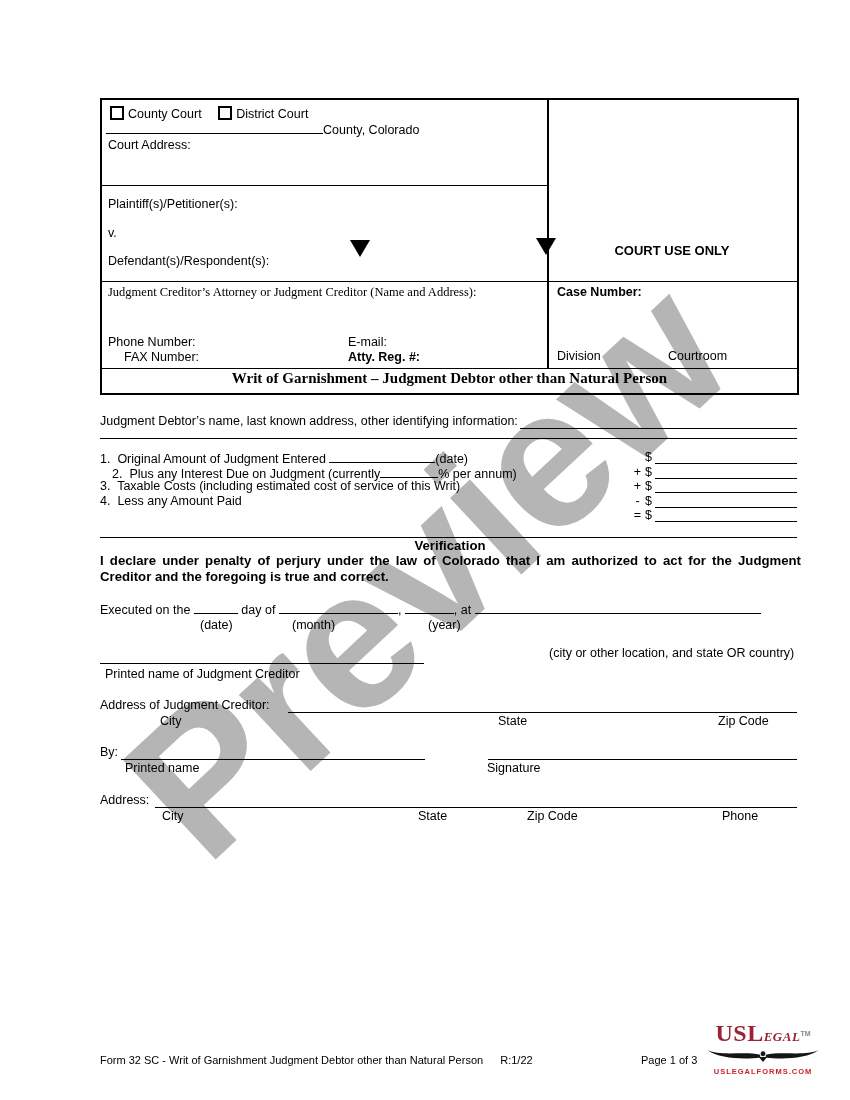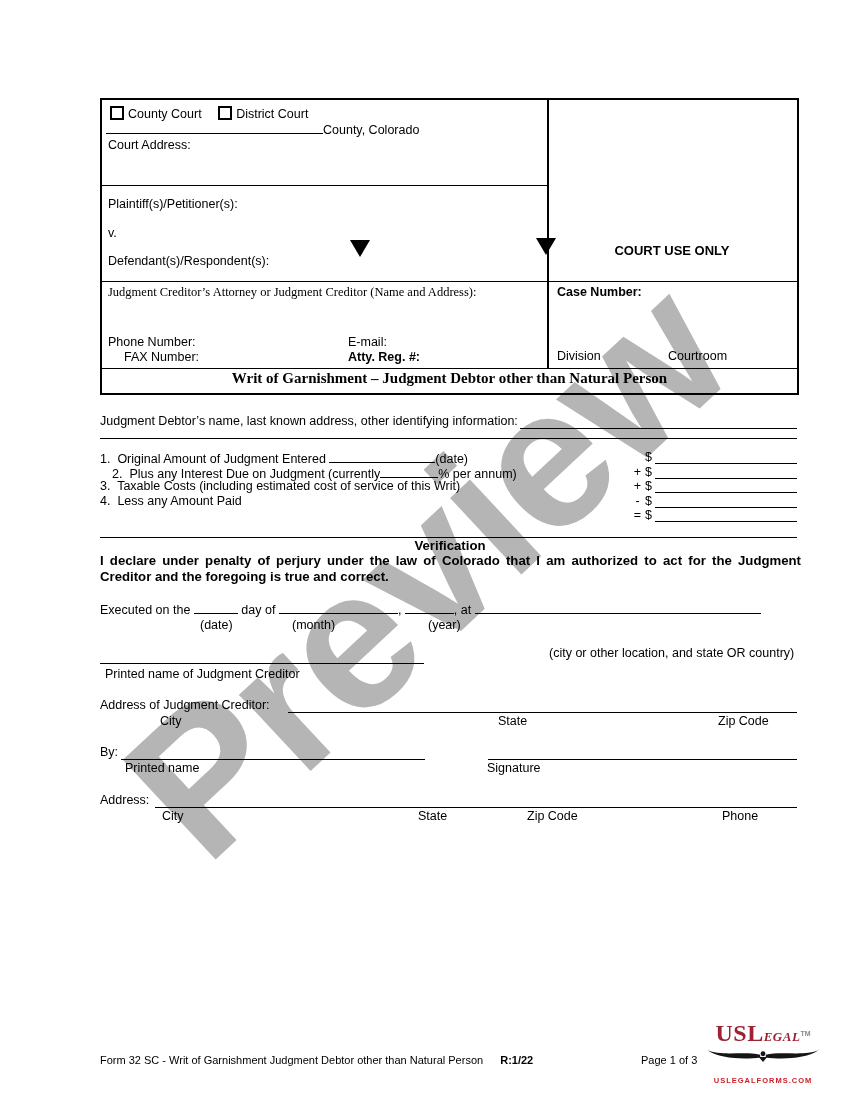--- a/index.html
+++ b/index.html
@@ -30,21 +30,21 @@
   .amt .op{width:15px;text-align:center;}
   .amt .cur{margin-right:3px;}
   .amt .fill{flex:1;border-bottom:1.4px solid #000;height:12px;}
   .decl{position:absolute;left:100px;top:553px;width:701px;font-weight:bold;font-size:13.2px;line-height:16px;}
   .decl .l1{text-align:justify;text-align-last:justify;}
   .logo{position:absolute;left:702px;top:1020px;width:122px;text-align:center;}
   .logo .wordmark{font-family:"Liberation Serif",serif;font-weight:bold;color:#9b2333;line-height:26px;}
   .logo .big{font-size:24px;letter-spacing:0.5px;}
   .logo .small{font-size:13px;letter-spacing:0.5px;font-style:italic;}
   .logo .tm{font-size:7px;color:#888;vertical-align:super;font-family:"Liberation Sans",sans-serif;}
-  .logo .domain{font-size:7.5px;font-weight:bold;color:#cc2128;letter-spacing:1px;margin-top:10px;}
+  .logo .domain{font-size:7.5px;font-weight:bold;color:#cc2128;letter-spacing:1px;margin-top:1px;}
   .fineprint{font-size:11px;}
 </style>
 </head>
 <body>
 
 <div class="page">
 
   <div class="watermark">Preview</div>
 
   <div class="content">
@@ -180,21 +180,21 @@
 
     <div class="abs" style="left:100px;top:793px;">Address:</div>
     <div class="hline" style="left:155px;top:807px;width:642px;"></div>
     <div class="abs" style="left:162px;top:809px;">City</div>
     <div class="abs" style="left:418px;top:809px;">State</div>
     <div class="abs" style="left:527px;top:809px;">Zip Code</div>
     <div class="abs" style="left:722px;top:809px;">Phone</div>
 
     <div class="abs fineprint" style="left:100px;top:1054px;">
       <span>Form 32 SC - Writ of Garnishment Judgment Debtor other than Natural Person</span>
-      <span style="margin-left:14px;font-weight:bold;">R:1/22</span>
+      <span style="margin-left:14px;">R:1/22</span>
     </div>
     <div class="abs fineprint" style="left:641px;top:1054px;">Page 1 of 3</div>
 
     <div class="logo">
       <div class="wordmark"><span class="big">USL</span><span class="small">EGAL</span><span class="tm">TM</span></div>
       <svg width="114" height="13" viewBox="0 0 120 14">
         <path fill="#151515" d="M57 5 C40 1 14 7 0 0 C13 10 42 10 57 8 Z"></path>
         <path fill="#151515" d="M63 5 C80 1 106 7 120 0 C107 10 78 10 63 8 Z"></path>
         <circle cx="60" cy="4" r="2.6" fill="#151515"></circle>
         <path fill="#151515" d="M55.5 7.5 L64.5 7.5 L60 13 Z"></path>

